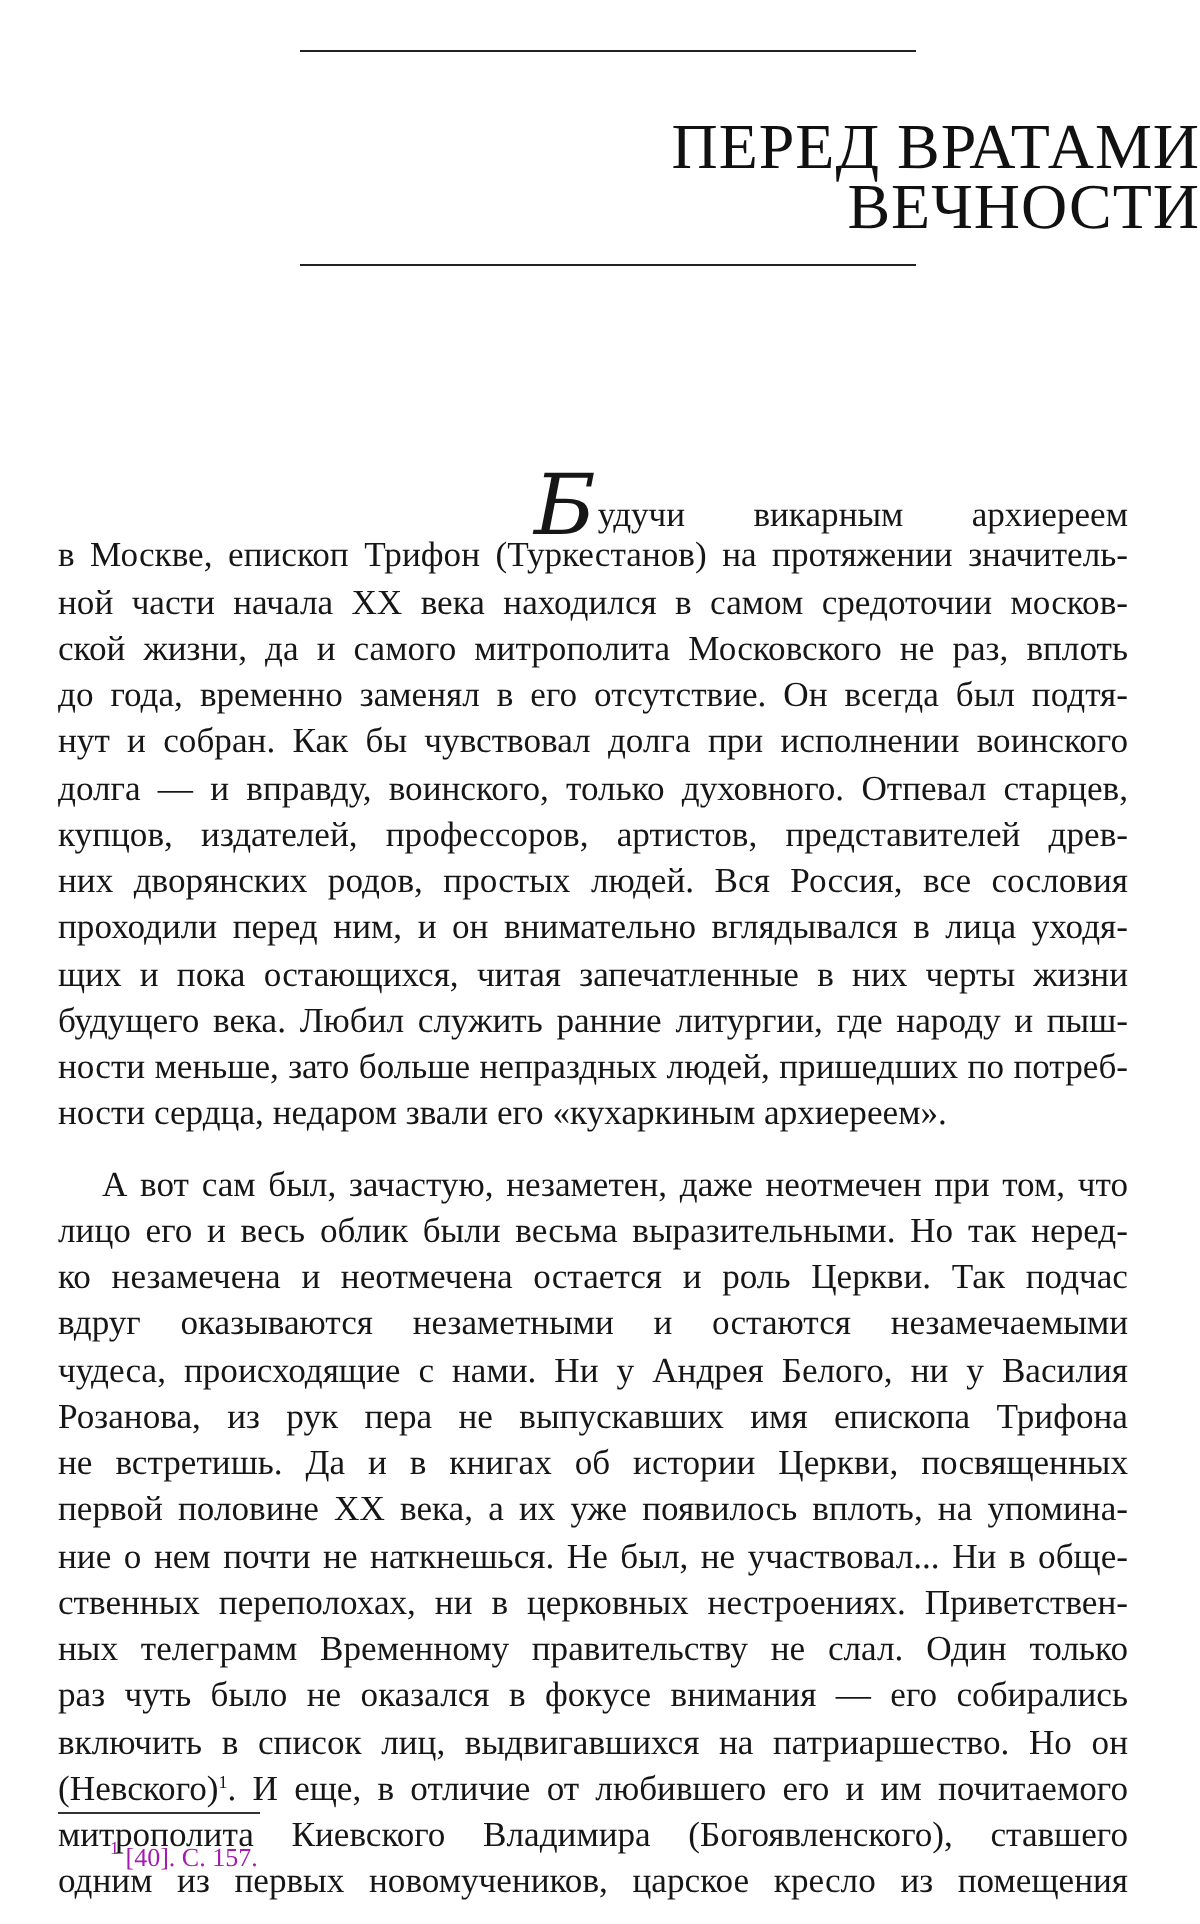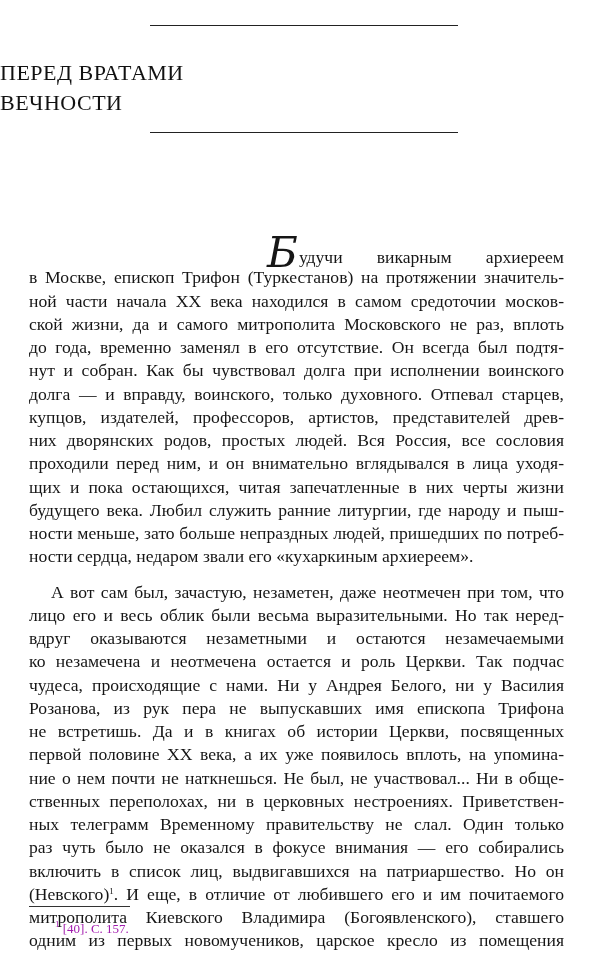--- a/index.html
+++ b/index.html
@@ -1,21 +1,21 @@
 <!DOCTYPE html>
 <html><head>
   <meta charset="utf-8">
   <style>
     html, body { margin: 0; padding: 0; background: #ffffff; }
     body { width: 600px; height: 962px; position: relative; overflow: hidden; color: #161616; }
     .rule { position: absolute; left: 150px; width: 308px; height: 0; border-top: 1.6px solid #222; }
     .rule.top { top: 25px; }
     .rule.bottom { top: 132px; }
-    .title { position: absolute; top: 58px; left: 0; width: 600px; text-align: left;
-      font-family: "Liberation Serif", serif; font-size: 22px; line-height: 30px; letter-spacing: 0.5px; color: #111; }
+    .title { position: absolute; top: 58px; left: 0; width: 600px; text-align: right;
+      font-family: "Liberation Serif", serif; font-size: 32px; line-height: 30px; letter-spacing: 0.5px; color: #111; }
     .title div { margin: 0; }
     .body { position: absolute; left: 29px; top: 243px; width: 535px;
       font-family: "Liberation Serif", serif; font-size: 17.6px; line-height: 23.25px; color: #161616; }
     .line { display: block; height: 23.25px; white-space: nowrap; text-align: justify; text-align-last: justify; }
     .line.last { text-align-last: left; }
     .line.first { padding-left: 238px; }
     .line.indent { padding-left: 22px; margin-top: 12px; }
     .dropcap { font-family: "DejaVu Serif", serif; font-style: italic; font-size: 42px; line-height: 20px;
       vertical-align: -4px; margin-right: 1px; font-weight: normal; }
     .fn-rule { position: absolute; left: 29px; top: 906px; width: 101px; height: 0; border-top: 1px solid #333; }
@@ -42,22 +42,22 @@
   <span class="line">долга — и вправду, воинского, только духовного. Отпевал старцев,</span>
   <span class="line">купцов, издателей, профессоров, артистов, представителей древ-</span>
   <span class="line">них дворянских родов, простых людей. Вся Россия, все сословия</span>
   <span class="line">проходили перед ним, и он внимательно вглядывался в лица уходя-</span>
   <span class="line">щих и пока остающихся, читая запечатленные в них черты жизни</span>
   <span class="line">будущего века. Любил служить ранние литургии, где народу и пыш-</span>
   <span class="line">ности меньше, зато больше непраздных людей, пришедших по потреб-</span>
   <span class="line last">ности сердца, недаром звали его «кухаркиным архиереем».</span>
   <span class="line indent">А вот сам был, зачастую, незаметен, даже неотмечен при том, что</span>
   <span class="line">лицо его и весь облик были весьма выразительными. Но так неред-</span>
+  <span class="line">ко незамечена и неотмечена остается и роль Церкви. Так подчас</span>
   <span class="line">вдруг оказываются незаметными и остаются незамечаемыми</span>
-  <span class="line">ко незамечена и неотмечена остается и роль Церкви. Так подчас</span>
   <span class="line">чудеса, происходящие с нами. Ни у Андрея Белого, ни у Василия</span>
   <span class="line">Розанова, из рук пера не выпускавших имя епископа Трифона</span>
   <span class="line">не встретишь. Да и в книгах об истории Церкви, посвященных</span>
   <span class="line">первой половине XX века, а их уже появилось вплоть, на упомина-</span>
   <span class="line">ние о нем почти не наткнешься. Не был, не участвовал... Ни в обще-</span>
   <span class="line">ственных переполохах, ни в церковных нестроениях. Приветствен-</span>
   <span class="line">ных телеграмм Временному правительству не слал. Один только</span>
   <span class="line">раз чуть было не оказался в фокусе внимания — его собирались</span>
   <span class="line">включить в список лиц, выдвигавшихся на патриаршество. Но он</span>
   <span class="line"><span>(Невского)</span><sup>1</sup><span>. И еще, в отличие от любившего его и им почитаемого</span></span>

